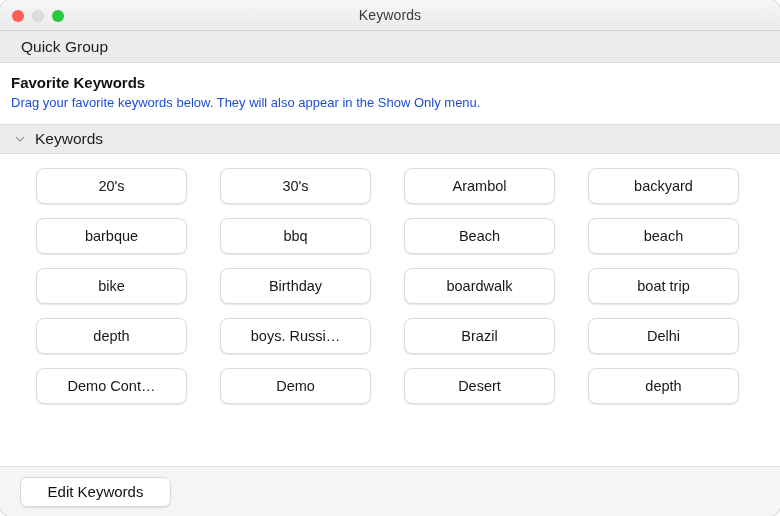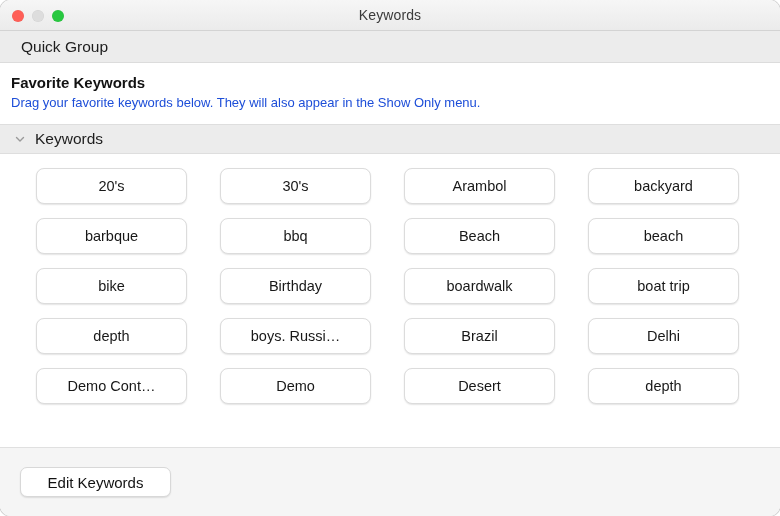--- a/index.html
+++ b/index.html
@@ -145,21 +145,21 @@
     overflow: hidden;
     padding: 0 8px;
   }
 
   
   .footer {
     position: absolute;
     left: 0;
     bottom: 0;
     width: 780px;
-    height: 69px;
+    height: 50px;
     background: #f5f5f5;
     border-top: 1px solid #e0e0e0;
     display: flex;
     align-items: center;
     padding-left: 20px;
   }
   .edit-button {
     height: 30px;
     min-width: 151px;
     background: #ffffff;

